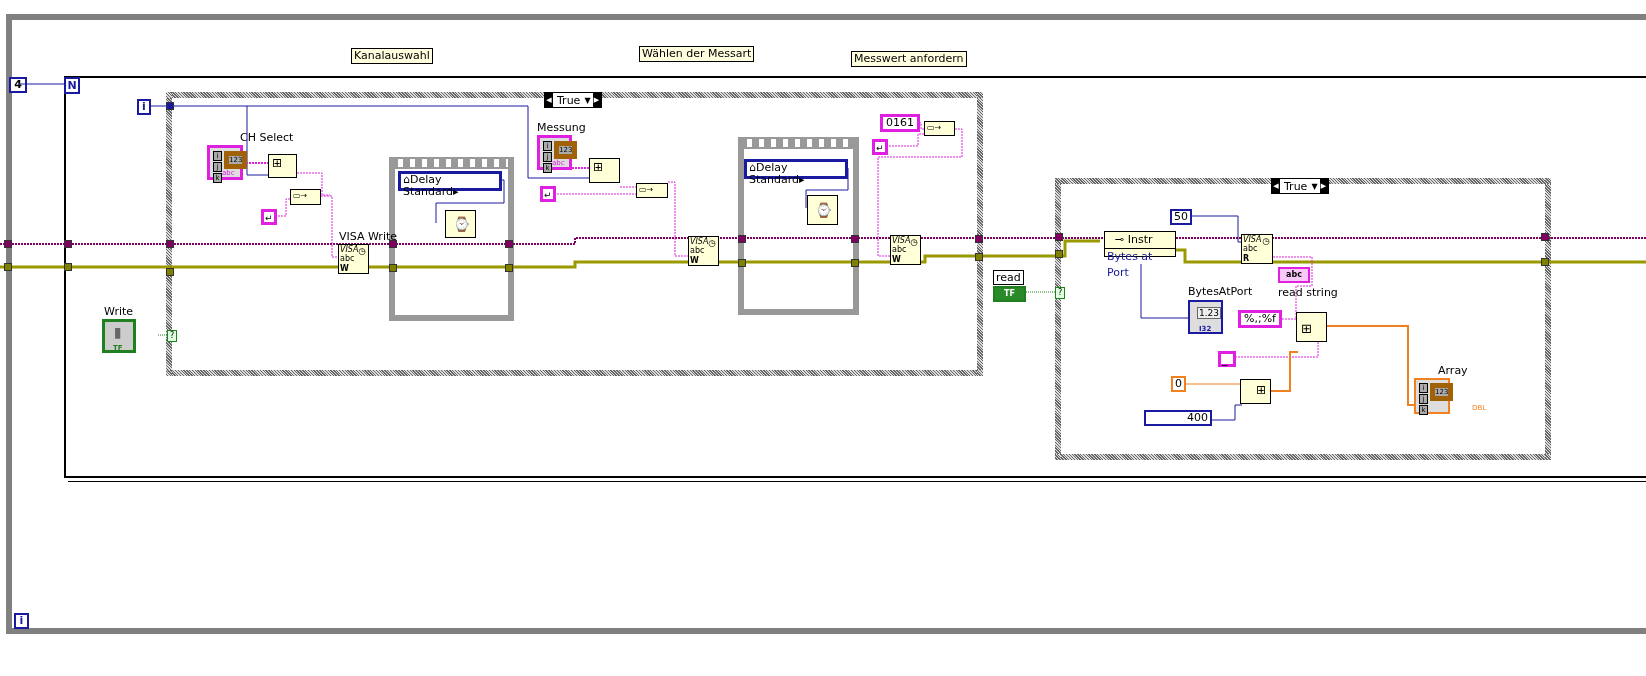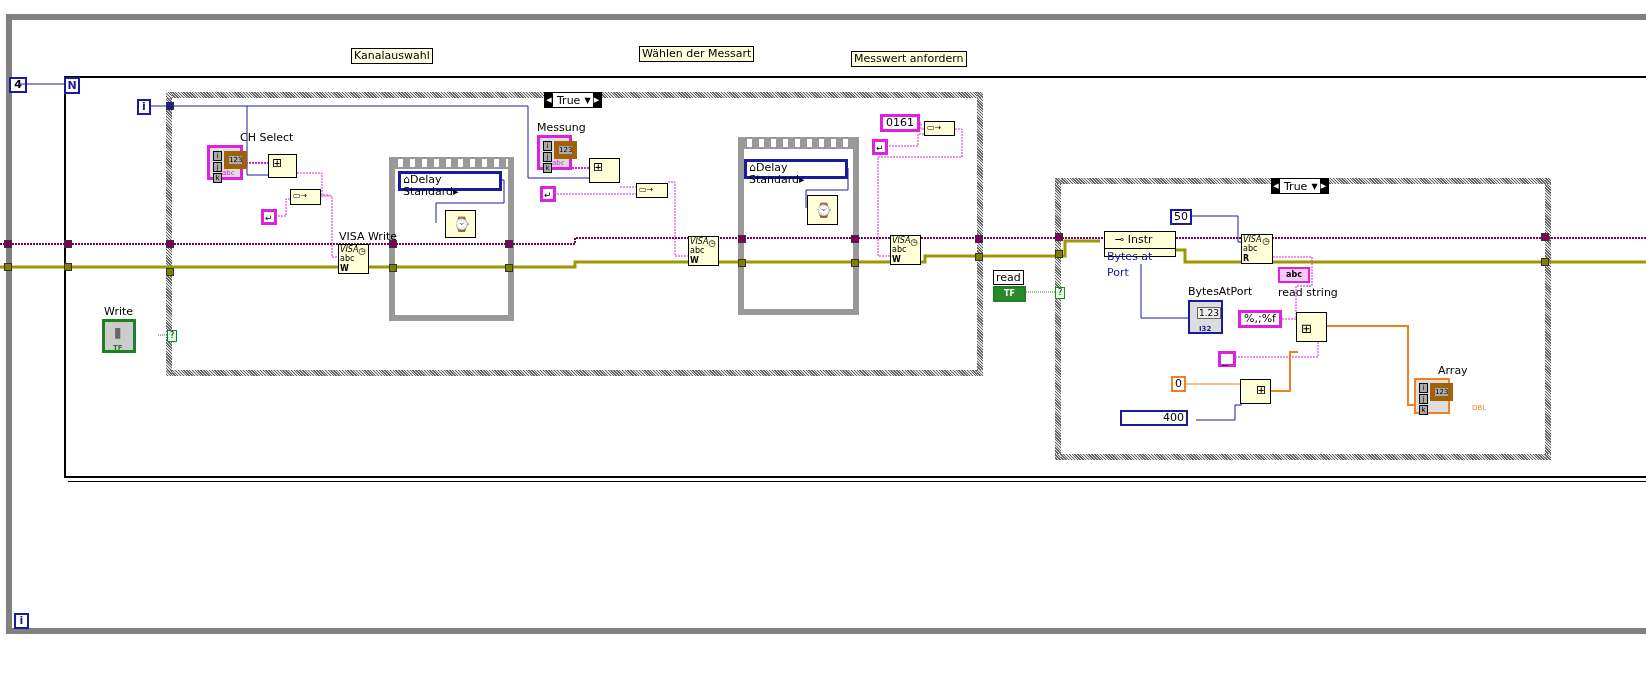--- a/index.html
+++ b/index.html
@@ -244,21 +244,21 @@
   <span style="position:absolute;left:9px;bottom:-1px;font-size:7px;color:#1a1aa0;font-weight:bold;">I32</span>
 </div>
 
 <div class="const-pink" style="left:1238px;top:310px;">%,;%f</div>
 <div class="node" style="left:1296px;top:312px;width:31px;height:30px;">
     <span style="position:absolute;left:4px;top:8px;font-size:13px;">⊞</span>
   </div>
 <div class="const-pink" style="left:1218px;top:351px;width:10px;height:10px;padding:0 1px;">_</div>
 
 <div class="const-orange" style="left:1171px;top:376px;">0</div>
-<div class="const-blue" style="left:1120px;top:410px;padding-left:41px;">400</div>
+<div class="const-blue" style="left:1144px;top:410px;padding-left:41px;">400</div>
 <div class="node" style="left:1240px;top:379px;width:31px;height:25px;">
     <span style="position:absolute;left:15px;top:3px;font-size:12px;">⊞</span>
   </div>
 
 <div class="label" style="left:1414px;top:364px;margin-left:24px;">Array</div>
 <div class="array-ctl" style="left:1414px;top:378px;width:36px;height:36px;border:2px solid #f08020;">
   <div class="idx">
       <div>i</div>
       <div>j</div>
       <div>k</div>

